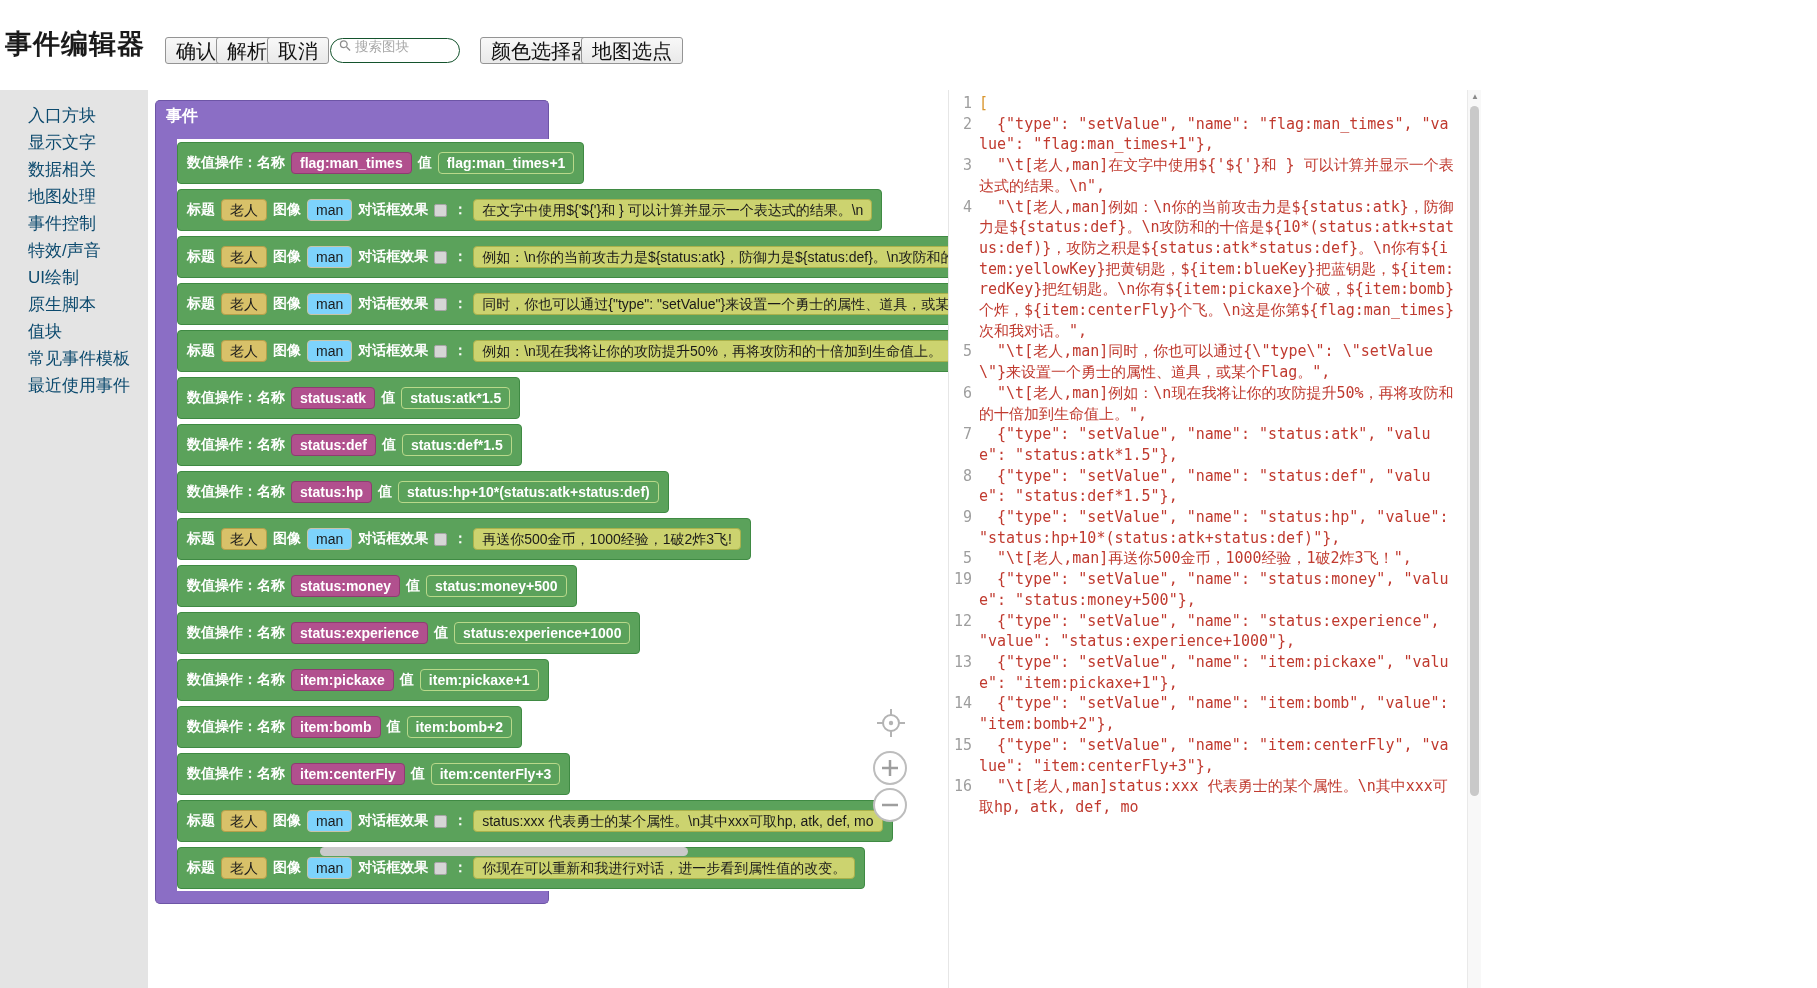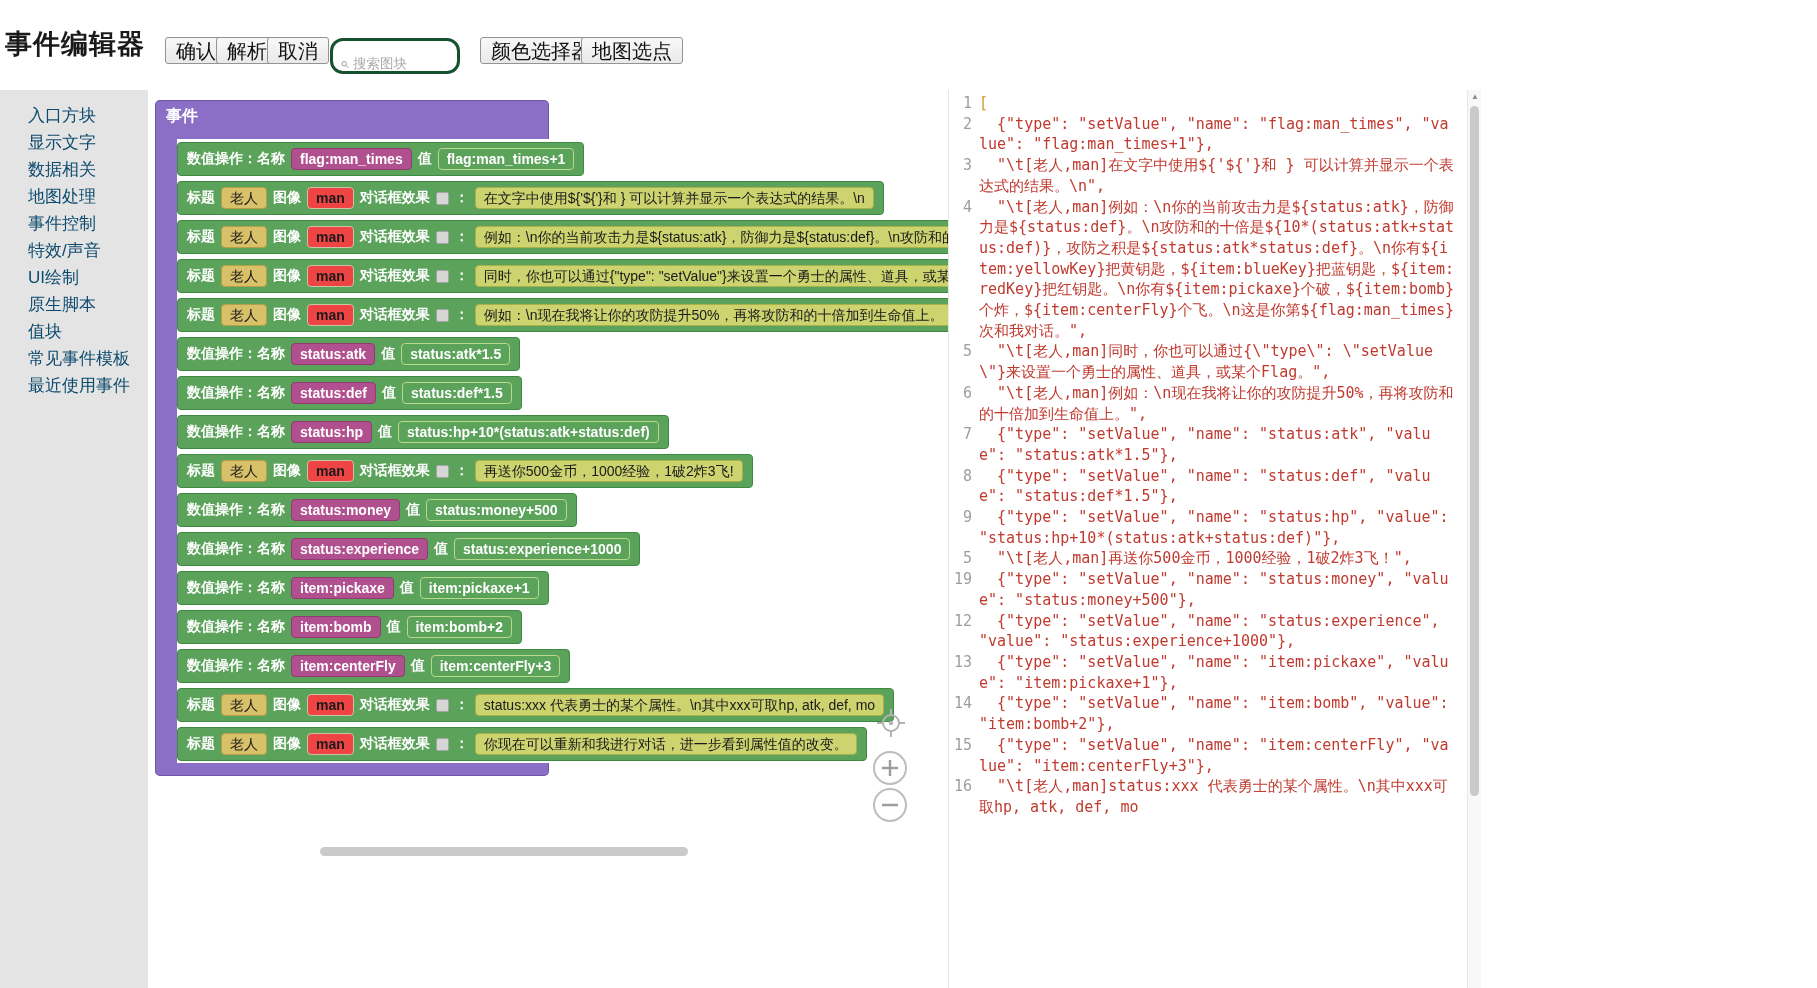--- a/index.html
+++ b/index.html
@@ -8,22 +8,22 @@
   body{position:relative}
 
   
   .topbar{position:absolute;left:0;top:0;width:1817px;height:90px;background:#fff}
   .app-title{position:absolute;left:5px;top:26px;font-size:27px;font-weight:700;letter-spacing:1px}
   .btn{position:absolute;top:37px;height:27px;padding:0 10px;font-size:20px;
     background:linear-gradient(#f8f8f8,#e9e9e9);border:1px solid #949494;border-radius:3px;
     color:#111;cursor:pointer;font-family:inherit}
   #btn-confirm{left:165px}#btn-parse{left:216px}#btn-cancel{left:267px}
   #btn-color{left:480px}#btn-map{left:581px}
-  .searchbox{position:absolute;left:330px;top:38px;width:130px;height:36px;border:3px solid #14532d;
-    border-radius:13px;background:#fff;display:flex;align-items:flex-end;padding:0 8px;gap:4px}
+  .searchbox{position:absolute;left:330px;top:38px;width:130px;height:25px;border:1px solid #14532d;
+    border-radius:13px;background:#fff;display:flex;align-items:flex-start;padding:0 8px;gap:4px}
   .searchbox input{border:none;outline:none;background:transparent;font-size:13.5px;width:96px;color:#333;font-family:inherit}
   .searchbox input::placeholder{color:#a8a8a8}
 
   
   .toolbox{position:absolute;left:0;top:90px;width:148px;height:898px;background:#e4e4e4;padding-top:12px}
   .tb-item{height:27px;line-height:27px;padding-left:28px;font-size:17px;color:#0c4a6e;cursor:pointer;white-space:nowrap}
 
   
   .workspace{position:absolute;left:148px;top:90px;width:800px;height:898px;background:#fff;overflow:hidden}
 
@@ -31,31 +31,31 @@
   .eb-header{width:394px;background:var(--purple,#8b6ec5);border:1px solid var(--purple_border,#6d55a6);
     border-bottom:none;border-radius:5px 5px 0 0;padding:5px 10px 6px;color:#fff}
   .eb-title{font-size:16px;font-weight:700;margin-bottom:6px}
   .eb-fields{display:flex;align-items:center;gap:6px;font-size:14px;font-weight:700;white-space:nowrap}
   .eb-body{display:flex;align-items:stretch}
   .eb-spine{width:22px;background:var(--purple,#8b6ec5);border-left:1px solid var(--purple_border,#6d55a6)}
   .eb-stack{display:flex;flex-direction:column;align-items:flex-start;padding:3px 0 2px}
   .eb-foot{width:394px;height:13px;background:var(--purple,#8b6ec5);border:1px solid var(--purple_border,#6d55a6);
     border-top:none;border-radius:0 0 5px 5px}
 
-  .block-row{display:inline-flex;align-items:center;gap:6px;height:34px;margin-bottom:5px;
+  .block-row{display:inline-flex;align-items:center;gap:6px;height:42px;margin-bottom:5px;
     background:var(--green,#5ba25b);border:1px solid var(--green_border,#3f8a43);border-radius:4px;
     padding:0 9px;color:#fff;font-size:14px;font-weight:700;white-space:nowrap;cursor:grab}
   .block-row:last-child{margin-bottom:0}
   .blabel{white-space:nowrap}
 
   .pill{border-radius:4px;padding:2px 8px;font-size:14px;line-height:1.2;white-space:nowrap}
   .pill-name{background:var(--pink,#b1508e);border:1px solid var(--pink_border,#8e3c71);color:#fff;font-weight:700}
   .pill-expr{background:var(--green,#55a057);border:1px solid var(--expr_border,#b9d98a);color:#fff;font-weight:700}
   .pill-tan{background:var(--tan,#d8c169);border:1px solid #b5a04a;color:#1a1a1a;font-weight:400}
-  .pill-white{background:#ef4444;border:1px solid #c9c4a8;color:#1a1a1a;font-weight:700}
+  .pill-white{background:#7dd3fc;border:1px solid #c9c4a8;color:#1a1a1a;font-weight:400}
   .pill-text{background:var(--olive,#ccd36f);border:1px solid #a9b14b;color:#1a1a1a;font-weight:400}
 
   .cb{width:13px;height:13px;border-radius:2px;display:inline-flex;align-items:center;justify-content:center;flex-shrink:0;cursor:pointer}
   .cb.off{background:#d6d6d6;border:1px solid #a5a5a5}
   .cb.on{background:#fff;border:1px solid #868686;color:#222;font-size:12px;font-weight:700}
   .cb.on::after{content:"✓"}
 
   .dd{display:inline-flex;align-items:center;gap:5px;background:rgba(0,0,0,0.20);padding:2px 7px;
     border-radius:3px;color:#fff;cursor:pointer}
   .dd-arrow{width:0;height:0;border-left:4px solid transparent;border-right:4px solid transparent;border-top:5px solid #fff}

